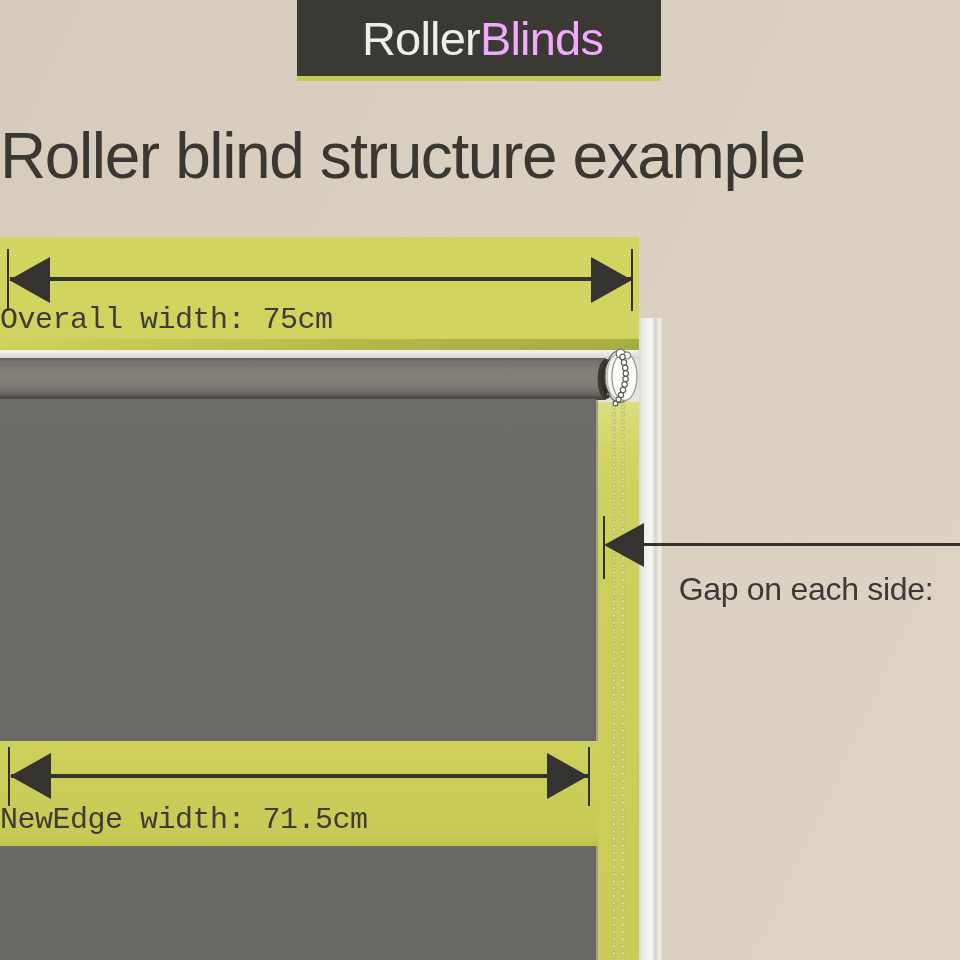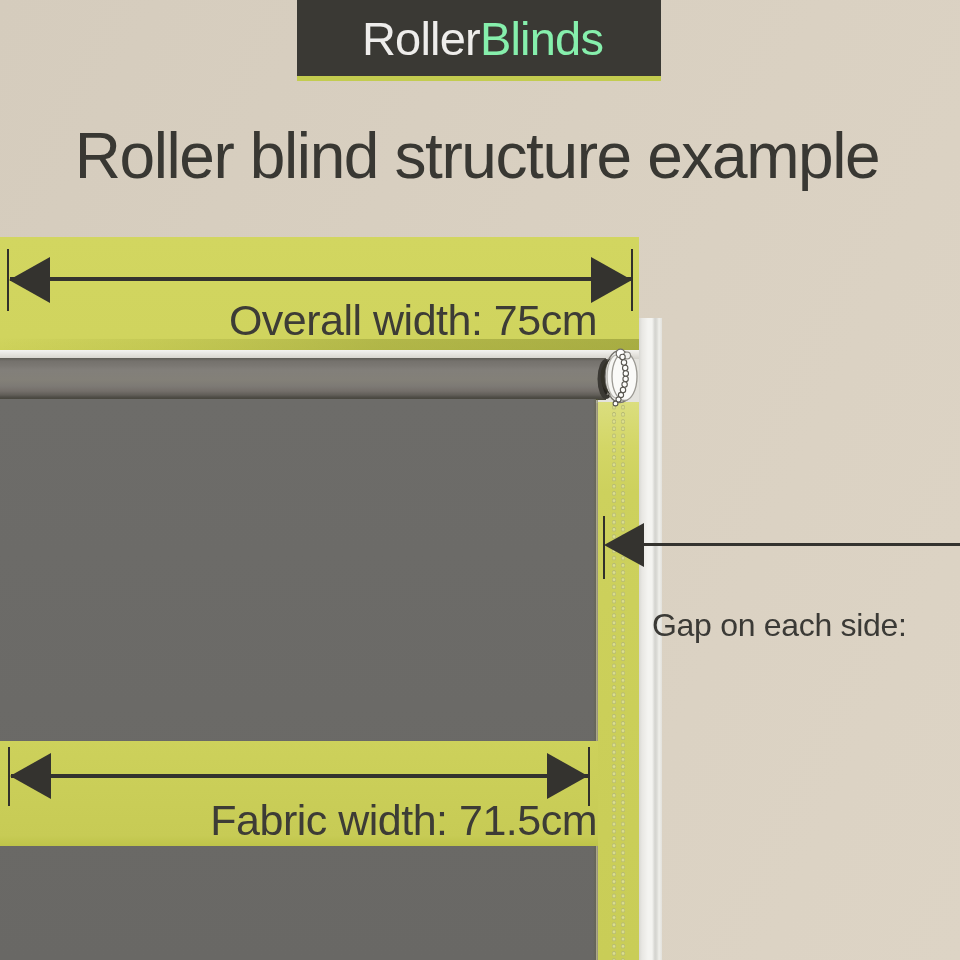--- a/index.html
+++ b/index.html
@@ -22,26 +22,26 @@
   }
   #logo-text{
     font-size:47px;
     letter-spacing:-0.8px;
     font-weight:400;
     color:#eeedeb;
     white-space:nowrap;
     padding-top:1px;
     padding-left:7px;
   }
-  #logo-text .accent{color:#86efac;}
+  #logo-text .accent{color:#f0abfc;}
 
   
   #title{
     left:0;top:119px;width:954px;
-    text-align:center;
+    text-align:left;
     font-size:64px;
     color:#393833;
     letter-spacing:-1.4px;
     white-space:nowrap;
   }
 
   
   #white-backing-sliver{left:0;top:350px;width:639px;height:9px;background:linear-gradient(180deg,#f4f3f0 0,#e7e5e0 4px,#d5d3cc 9px);}
   #white-backing-cap{left:596px;top:359px;width:43px;height:44px;background:#e4e3de;}
   #white-frame{
@@ -106,32 +106,33 @@
   #bot-arrow-r{left:547px;top:753px;}
 
   
   #gap-tick{left:603px;top:516px;width:2px;height:63px;background:#31302b;}
   #gap-line{left:643px;top:543px;width:317px;height:3px;}
   #gap-arrow{left:604px;top:523px;border-top:22px solid transparent;border-bottom:22px solid transparent;border-right:40px solid #34332f;}
 
   
   .band-label{
     color:#3d3c36;
-    font-size:43px;
+    font-size:30px;
     letter-spacing:-0.5px;
     line-height:33px;
     white-space:nowrap;
-    text-align:right;
+    text-align:left;
+    font-family:Liberation Mono, monospace;
   }
   #label-overall{left:0;top:304px;width:597px;}
   #label-fabric{left:0;top:804px;width:597px;}
   #label-gap{
     left:652px;top:572px;width:308px;
     color:#3b3a36;font-size:32px;letter-spacing:-0.3px;line-height:34.5px;
-    white-space:nowrap;margin-top:36px;
+    text-align:center;white-space:nowrap;
   }
 
   
   #cap-svg{left:590px;top:345px;}
 </style>
 </head>
 <body>
 
 <div id="canvas">
 
@@ -184,21 +185,21 @@
   <div class="abs dim-line" id="top-line"></div>
   <div class="abs arrowhead arrow-left" id="top-arrow-l"></div>
   <div class="abs arrowhead arrow-right" id="top-arrow-r"></div>
   <div class="abs band-label" id="label-overall">Overall width: 75cm</div>
 
   <div class="abs tick" id="bot-tick-l"></div>
   <div class="abs tick" id="bot-tick-r"></div>
   <div class="abs dim-line" id="bot-line"></div>
   <div class="abs arrowhead arrow-left" id="bot-arrow-l"></div>
   <div class="abs arrowhead arrow-right" id="bot-arrow-r"></div>
-  <div class="abs band-label" id="label-fabric">Fabric width: 71.5cm</div>
+  <div class="abs band-label" id="label-fabric">NewEdge width: 71.5cm</div>
 
   <div class="abs" id="gap-tick"></div>
   <div class="abs dim-line" id="gap-line"></div>
   <div class="abs arrowhead" id="gap-arrow"></div>
   <div class="abs" id="label-gap">
     <div>Gap on each side:</div>
   </div>
 
   <div class="abs" id="logo-box">
     <div id="logo-text"><span>Roller</span><span class="accent">Blinds</span></div>

